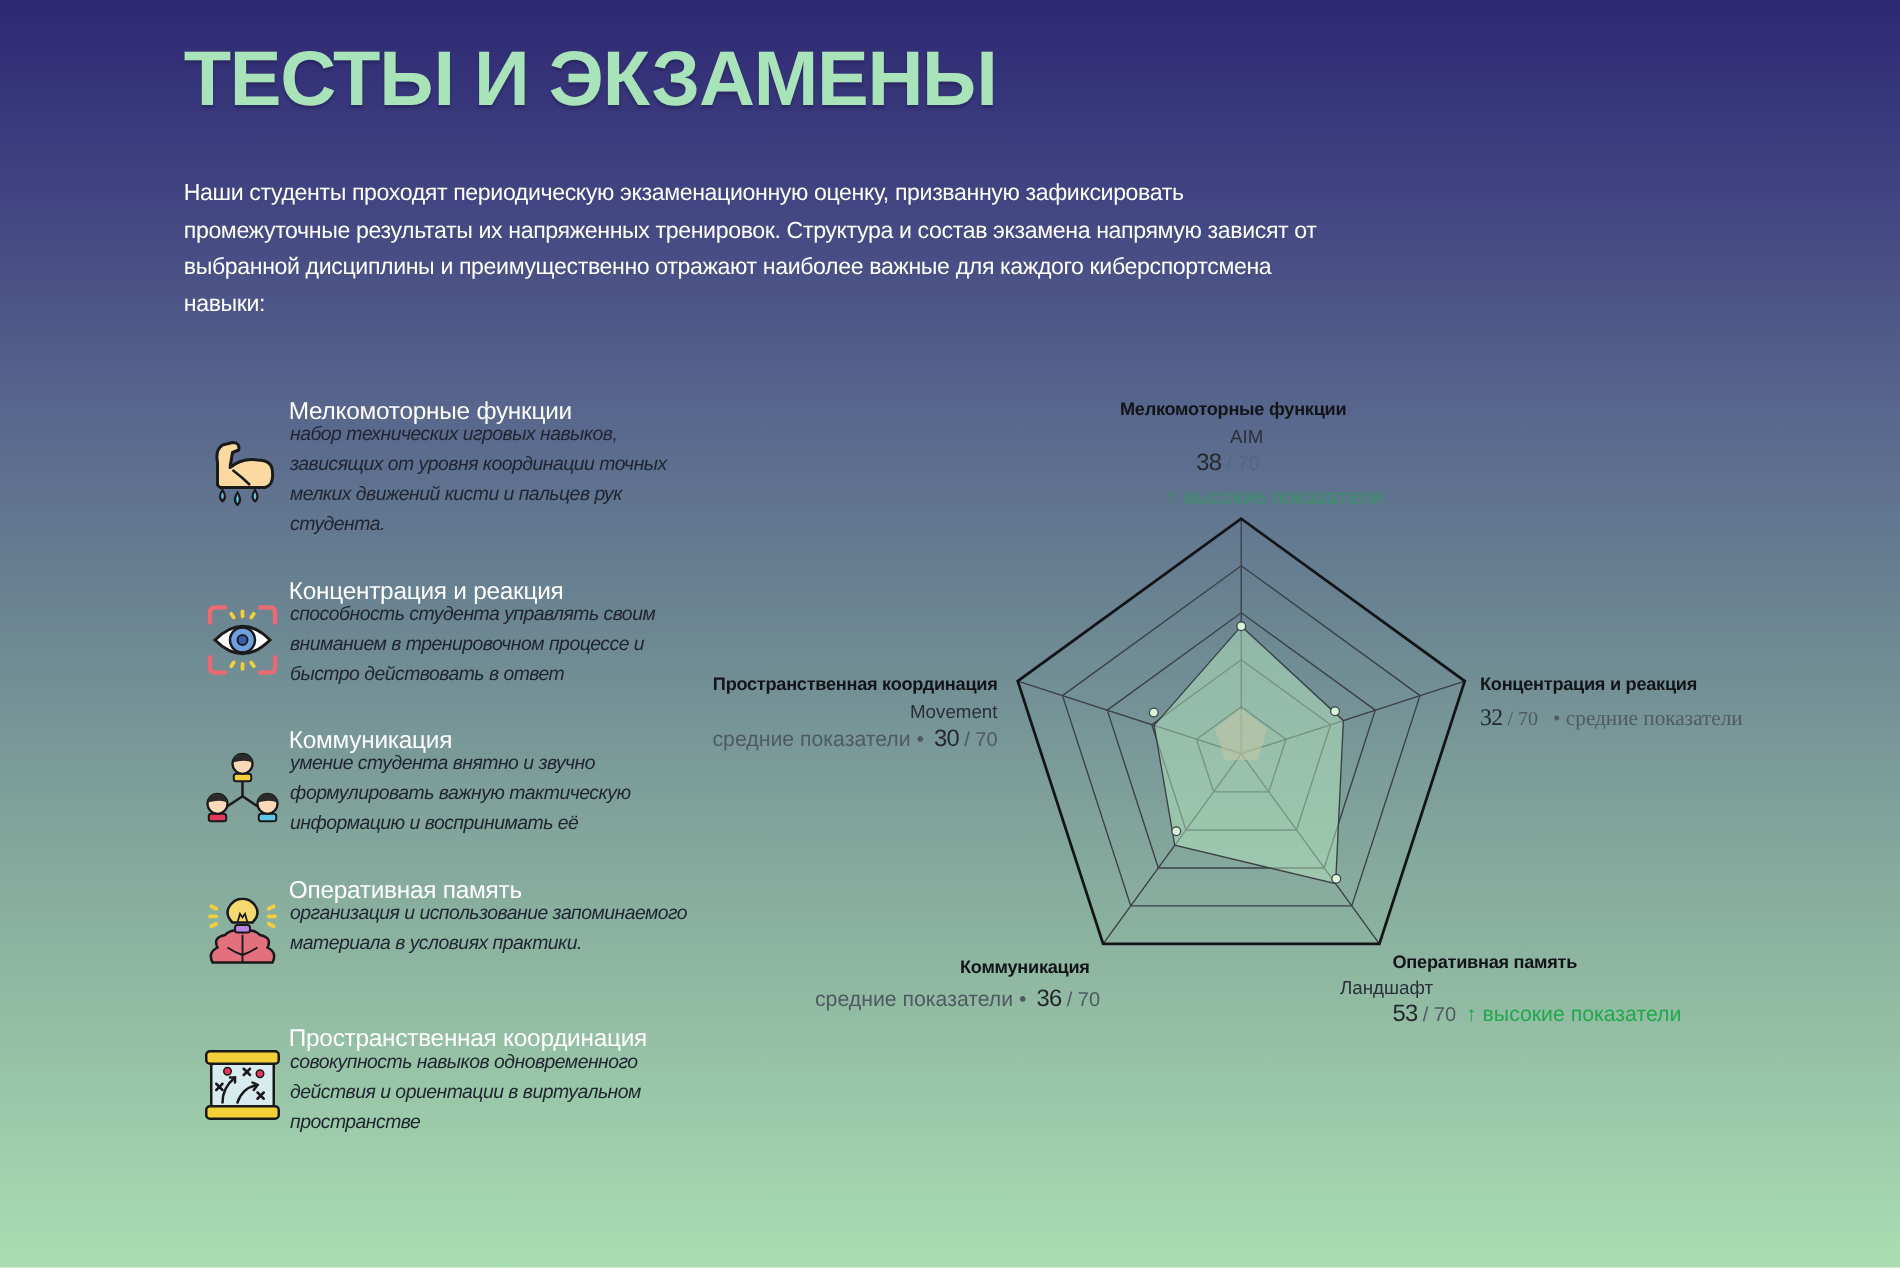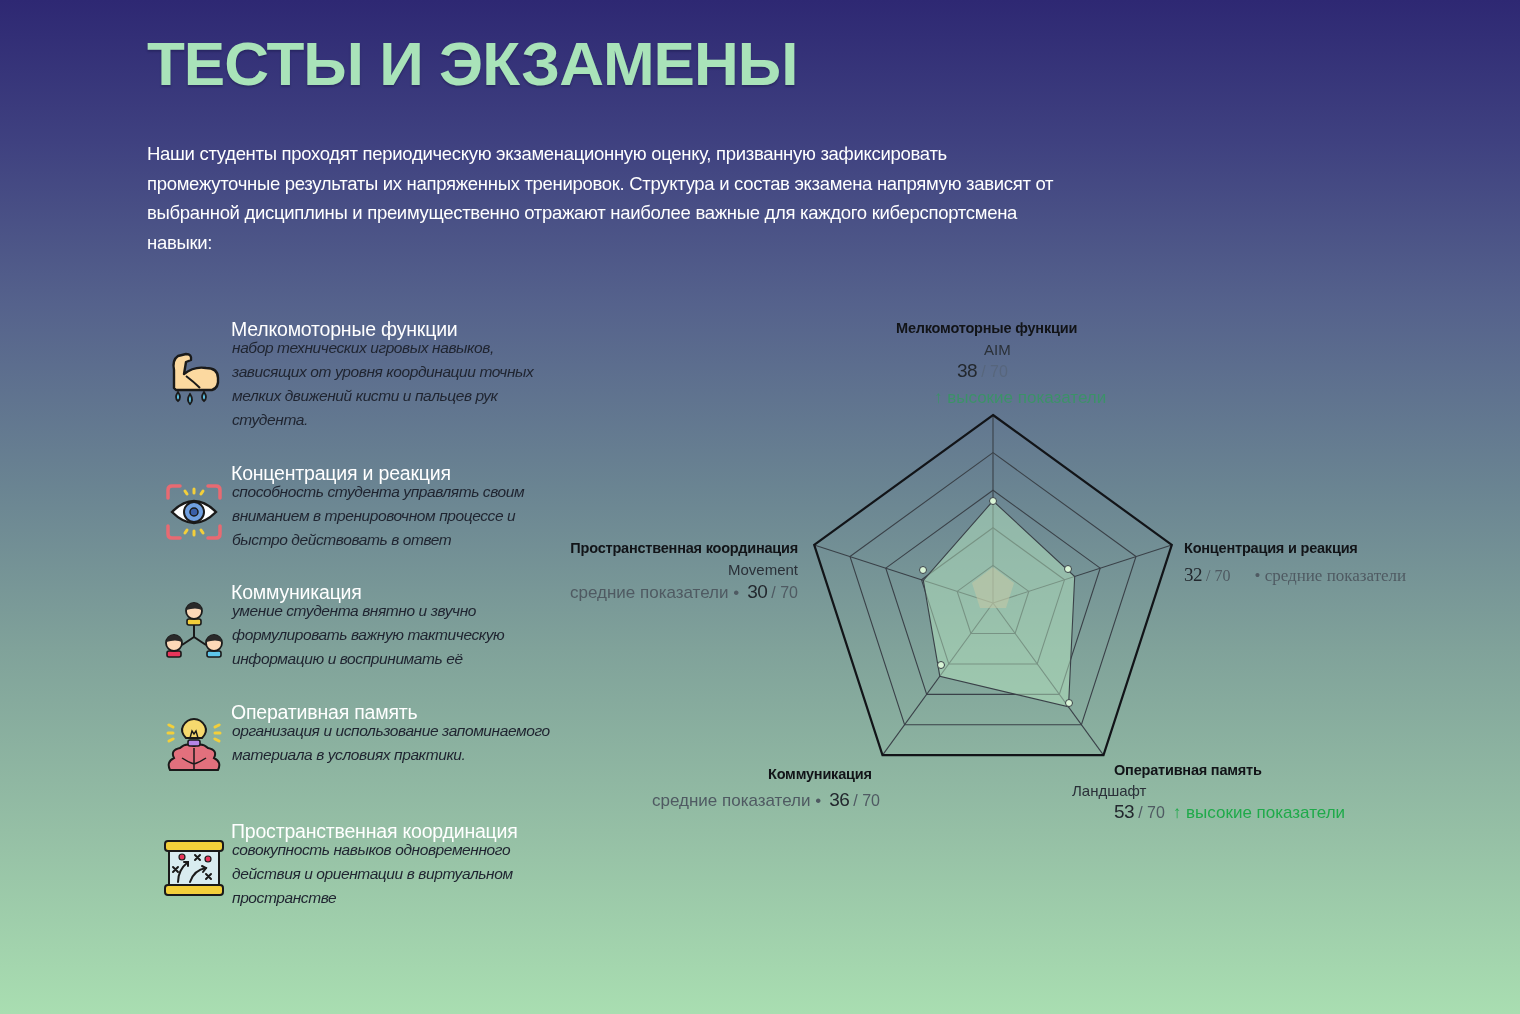--- a/index.html
+++ b/index.html
@@ -183,21 +183,21 @@
     <span class="max" style="opacity:0.4">/ 70</span>
   </div>
   <div class="axis-sub trend high" style="left:934px; top:388px; opacity:0.55;">↑ высокие показатели</div>
 </div>
 
 <div>
   <div class="axis-label" style="left:1184px; top:540px;">Концентрация и реакция</div>
   <div class="axis-stat" style="left:1184px; top:564px;font-family:Liberation Serif, serif;">
     <span class="score">32</span>
     <span class="max">/ 70</span>
-    <span class="trend avg" style="margin-left:20px;text-align:right;">• средние показатели</span>
+    <span class="trend avg" style="margin-left:8px;text-align:right;">• средние показатели</span>
   </div>
 </div>
 
 <div>
   <div class="axis-label" style="left:1114px; top:762px;">Оперативная память</div>
   <div class="axis-sub" style="left:1072px; top:782px;">Ландшафт</div>
   <div class="axis-stat" style="left:1114px; top:801px;">
     <span class="score">53</span>
     <span class="max">/ 70</span>
     <span class="trend high" style="margin-left:4px;">↑ высокие показатели</span>

